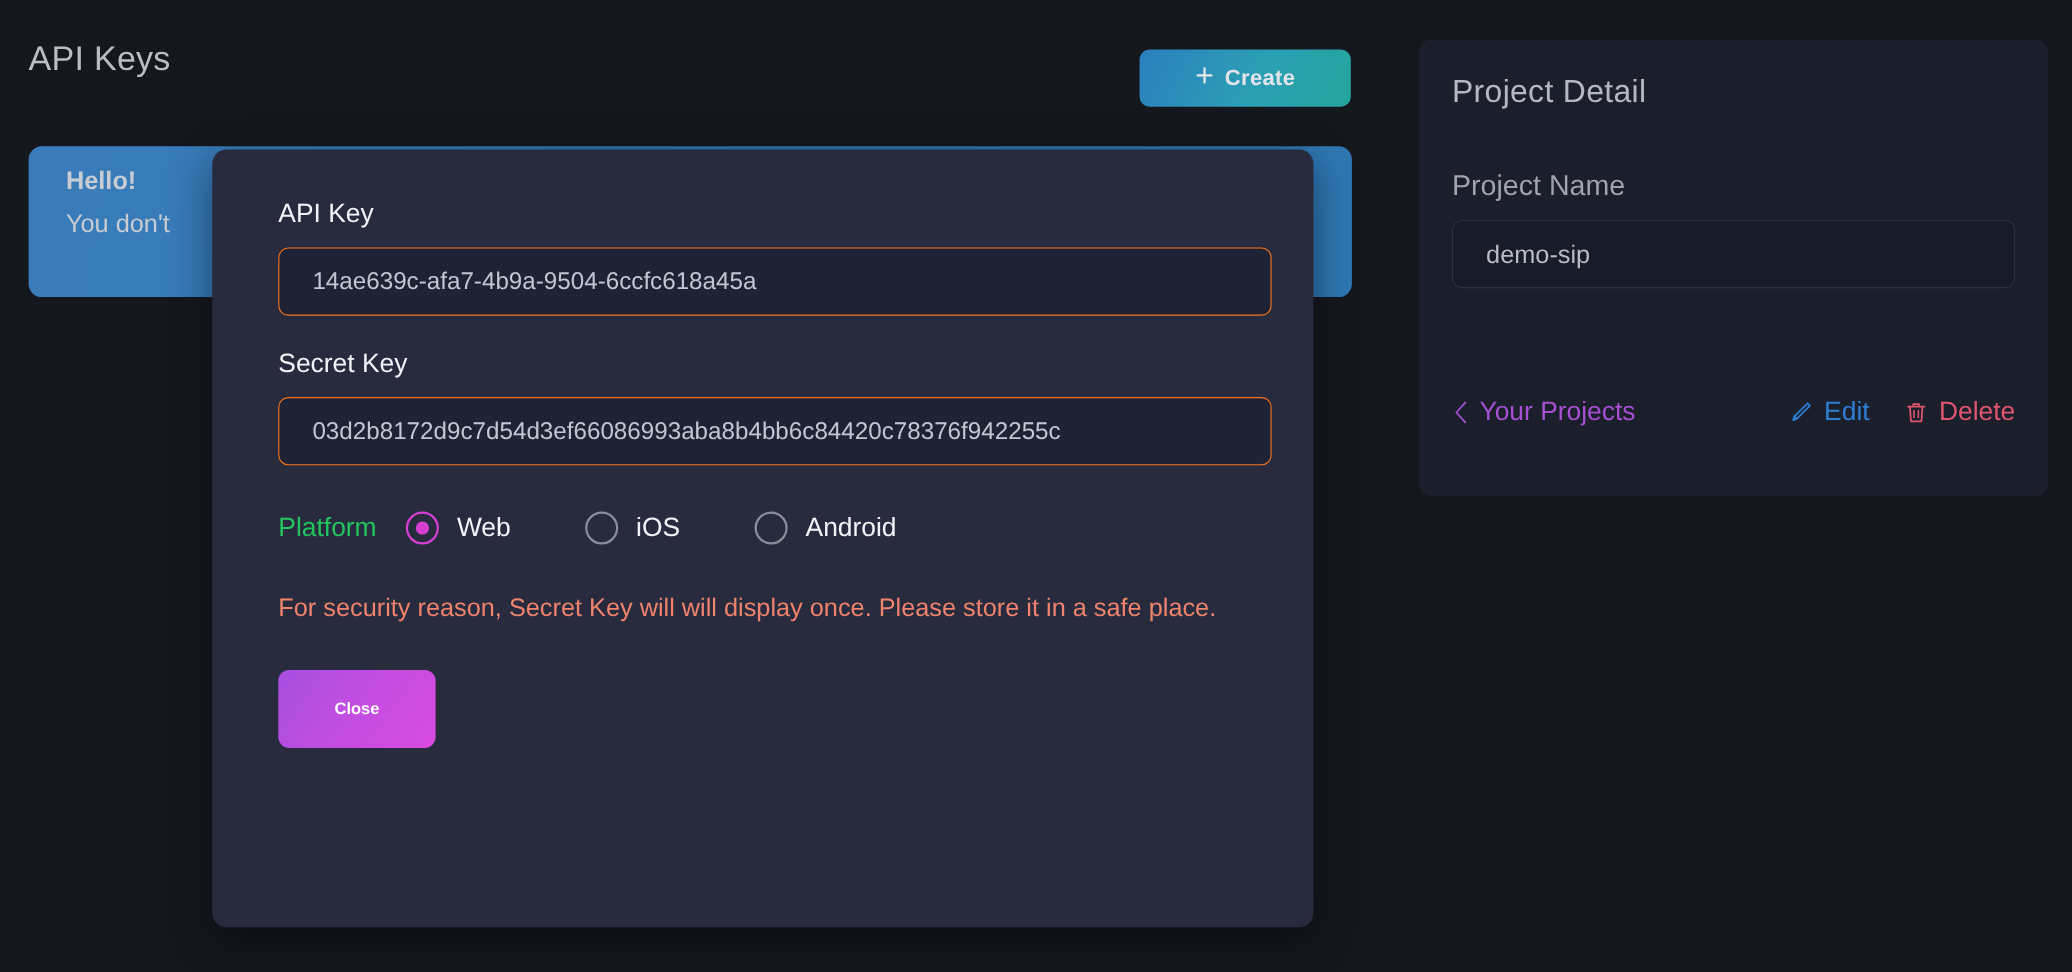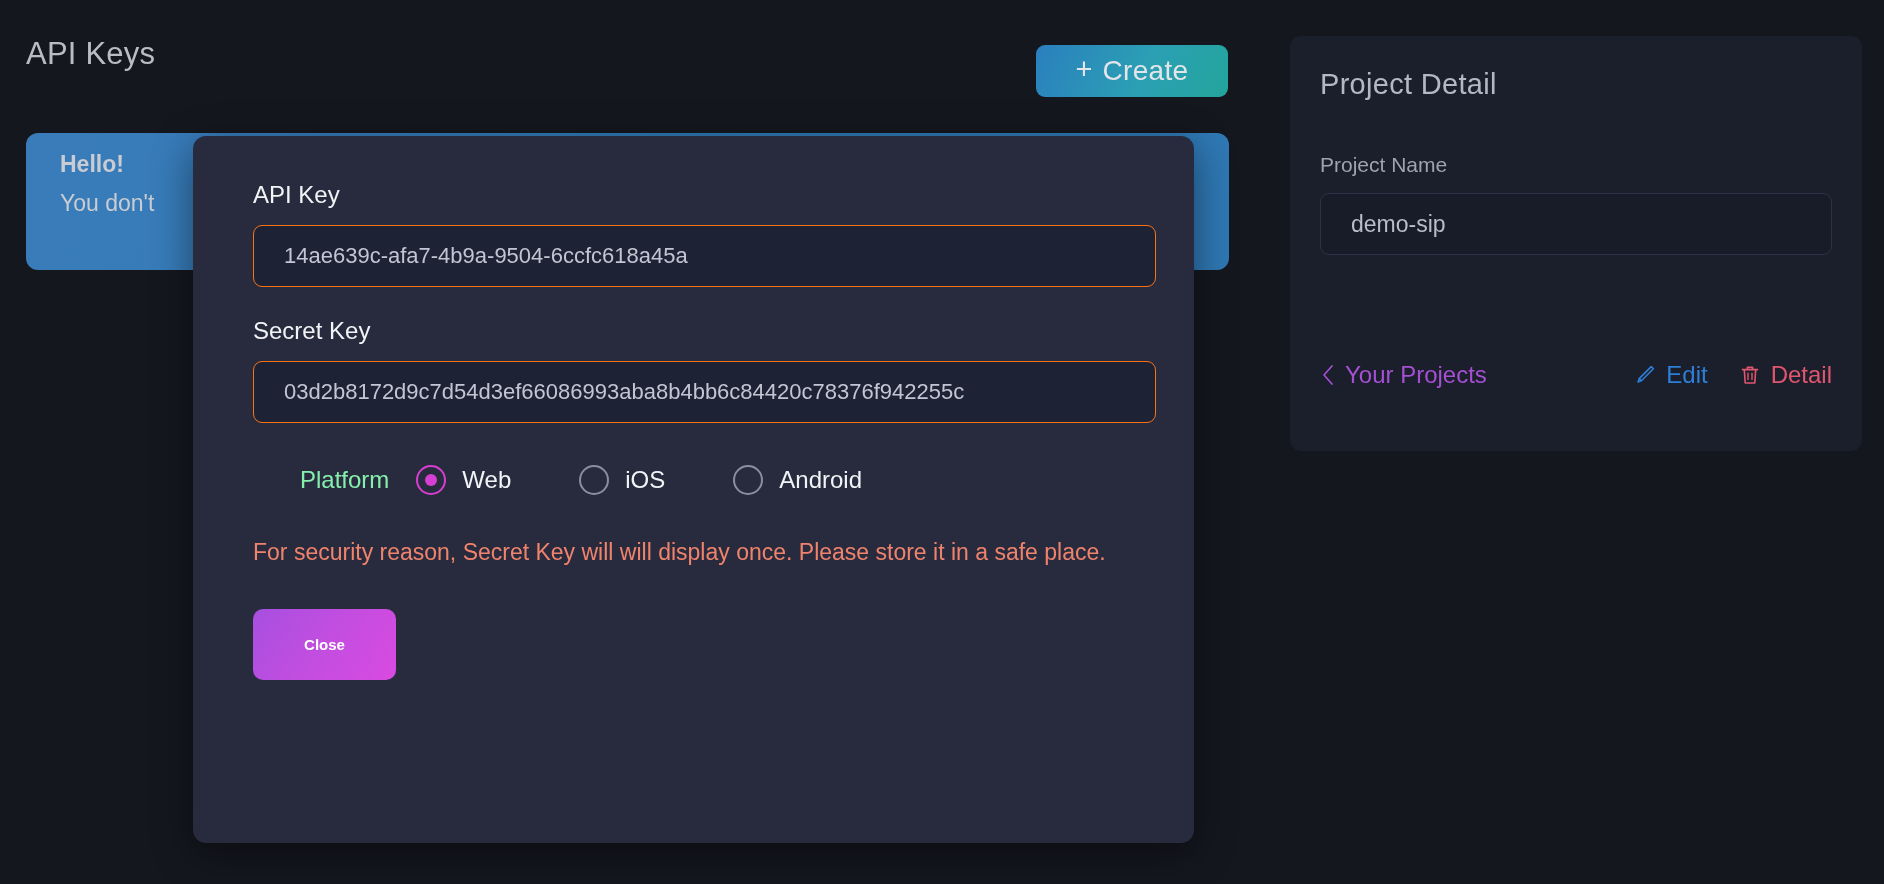--- a/index.html
+++ b/index.html
@@ -49,22 +49,22 @@
     font-family: "Liberation Sans", sans-serif;
   }
   #create-button .plus {
     font-size: 29px;
     line-height: 1;
     color: #e3e5ea;
     font-weight: 300;
     margin-top: -3px;
   }
   #create-button .label {
-    font-size: 28px;
-    font-weight: 400;
+    font-size: 20px;
+    font-weight: 700;
     color: #e3e5ea;
     letter-spacing: 0.3px;
   }
 
   
   #alert-banner {
     position: absolute;
     left: 26px; top: 133px;
     width: 1203px; height: 137px;
     border-radius: 12px;
@@ -120,23 +120,22 @@
 
   
   #platform-row {
     display: flex;
     align-items: center;
     height: 42px;
     margin-bottom: 30px;
   }
   #platform-row .platform-label {
     font-size: 24px;
-    color: #86efac;
+    color: #22c55e;
     margin-right: 27px;
-    margin-left: 47px;
   }
   .radio-option {
     display: flex;
     align-items: center;
     cursor: pointer;
     margin-right: 68px;
   }
   .radio-option:last-child { margin-right: 0; }
   .radio-circle {
     width: 30px; height: 30px;
@@ -196,21 +195,21 @@
     padding: 32px 30px 0 30px;
   }
   #project-detail-title {
     font-size: 29px;
     font-weight: 300;
     color: #b4b8c2;
     letter-spacing: 0.3px;
     margin-bottom: 52px;
   }
   #project-name-label {
-    font-size: 21px;
+    font-size: 26px;
     color: #9fa3ae;
     margin-bottom: 16px;
   }
   #project-name-input {
     width: 512px;
     height: 62px;
     background: #181b28;
     border: 1px solid #2c3245;
     border-radius: 9px;
     color: #b9bdc8;
@@ -333,16 +332,16 @@
 
     <button class="action-link" id="action-delete">
       <span>
         <svg class="icon-svg" width="24" height="24" viewBox="0 0 24 24" fill="none">
           <path d="M4.5 6.6 H19.5" stroke="#e0566f" stroke-width="1.6" stroke-linecap="round"></path>
           <path d="M9.4 6.6 V4.4 H14.6 V6.6" stroke="#e0566f" stroke-width="1.6" stroke-linejoin="round"></path>
           <path d="M6.3 6.6 L7.2 20 H16.8 L17.7 6.6" stroke="#e0566f" stroke-width="1.6" stroke-linejoin="round"></path>
           <path d="M10 10.2 V16.6 M14 10.2 V16.6" stroke="#e0566f" stroke-width="1.4" stroke-linecap="round"></path>
         </svg>
       </span>
-      <span>Detail</span>
+      <span>Delete</span>
     </button>
   </div>
 </div>
 
 </body></html>

